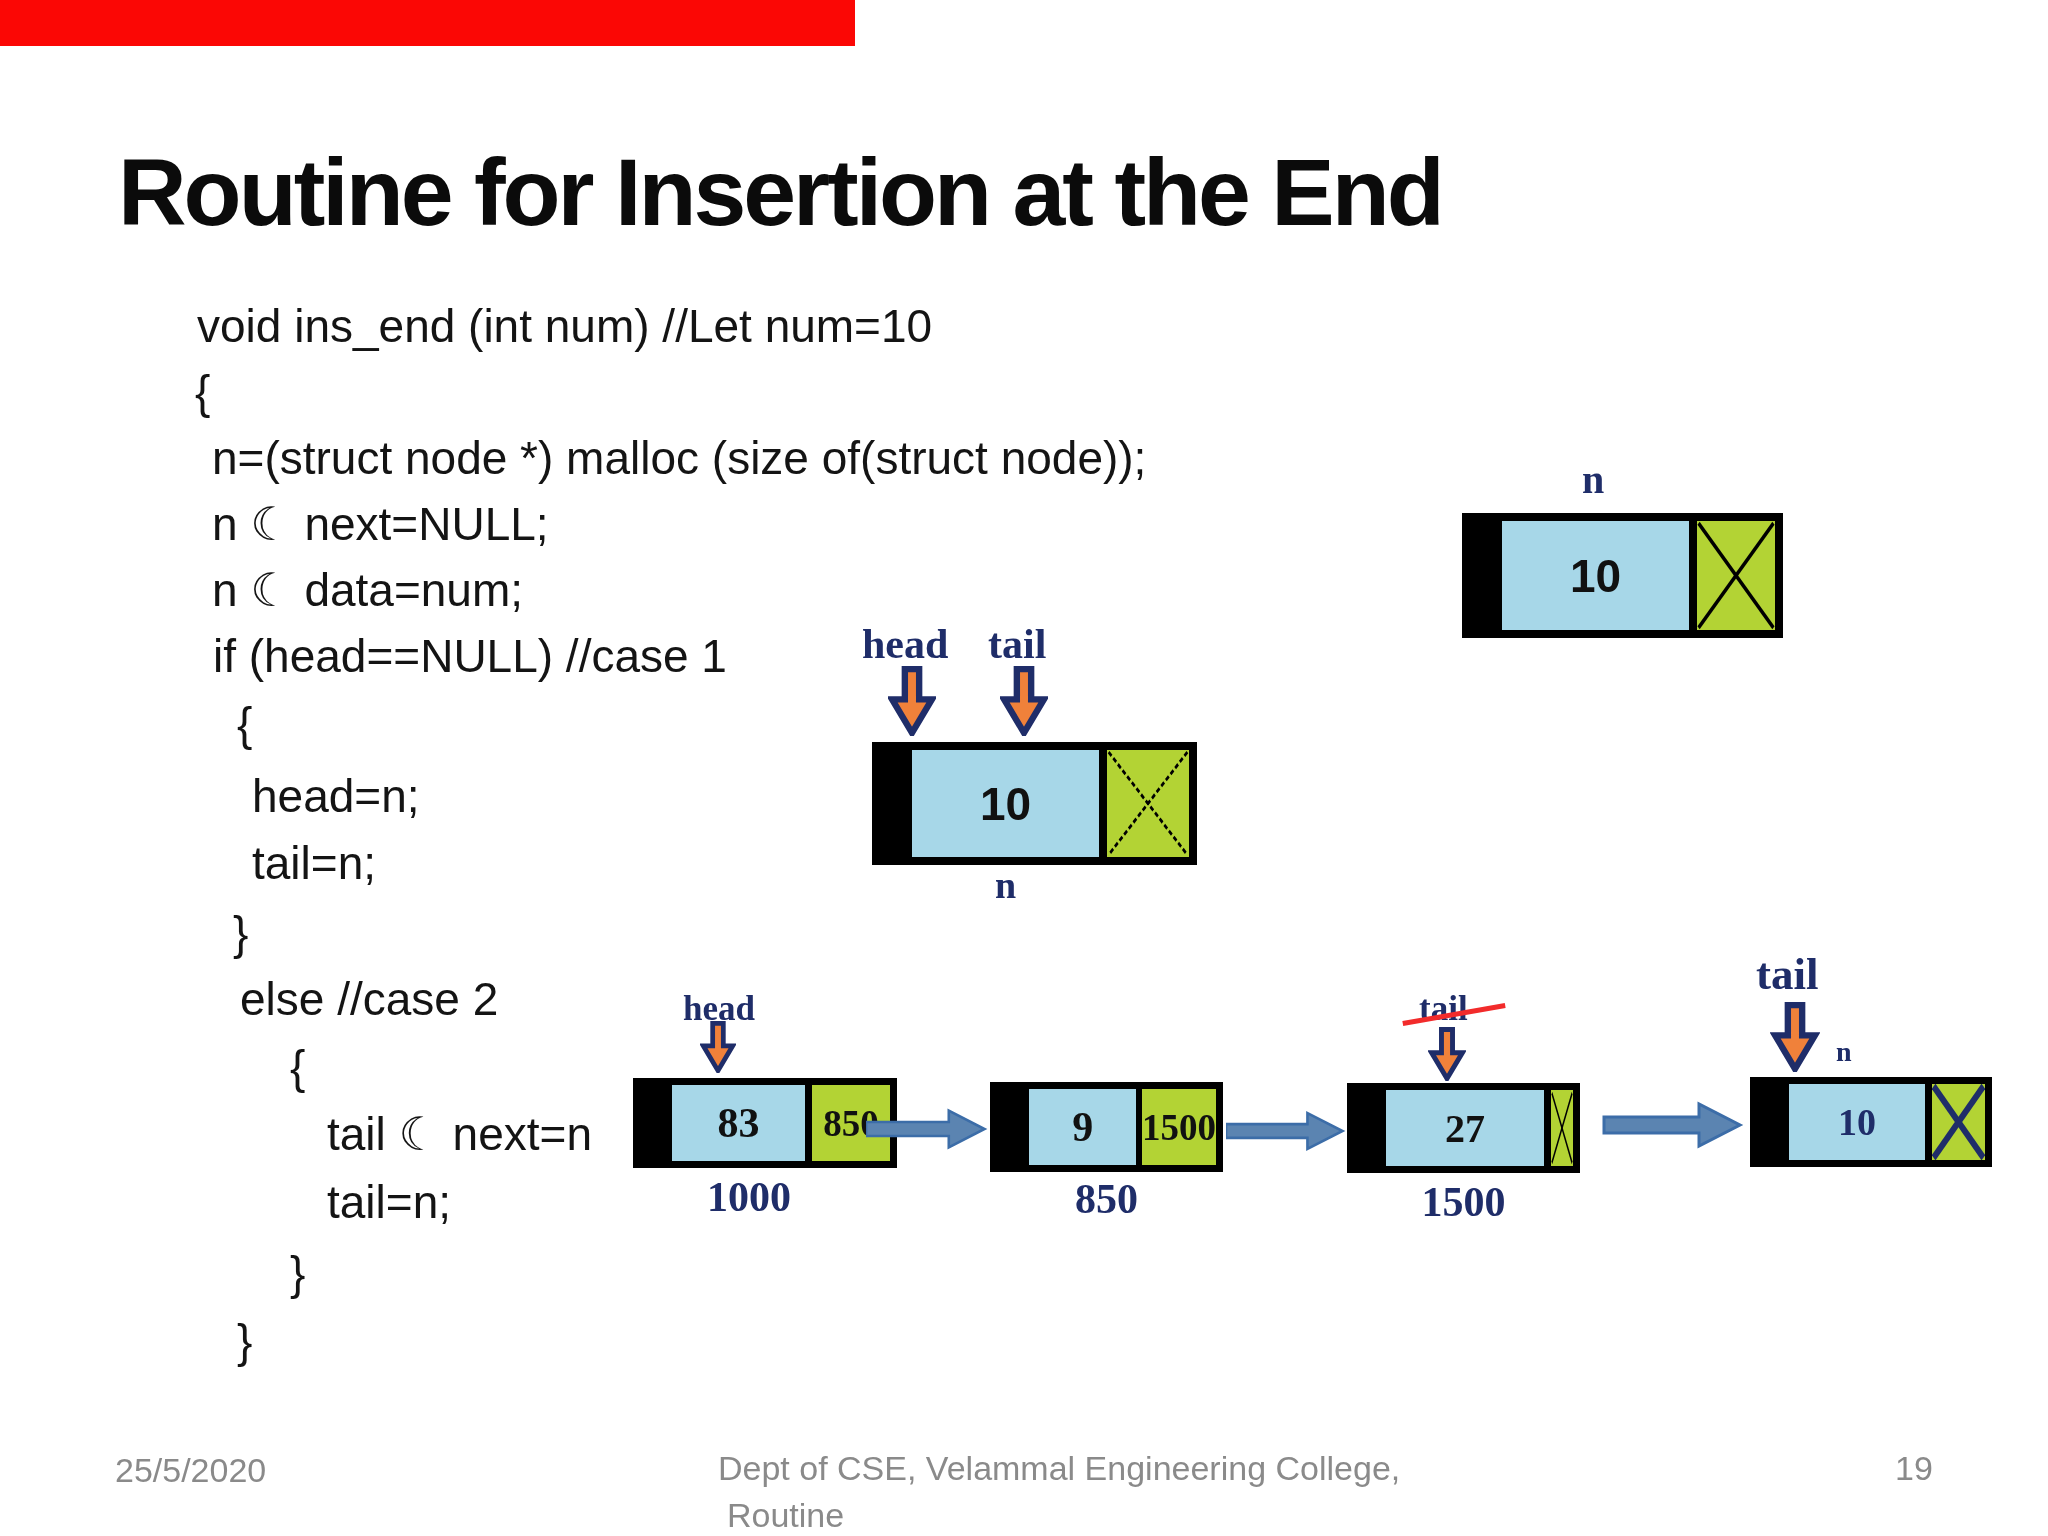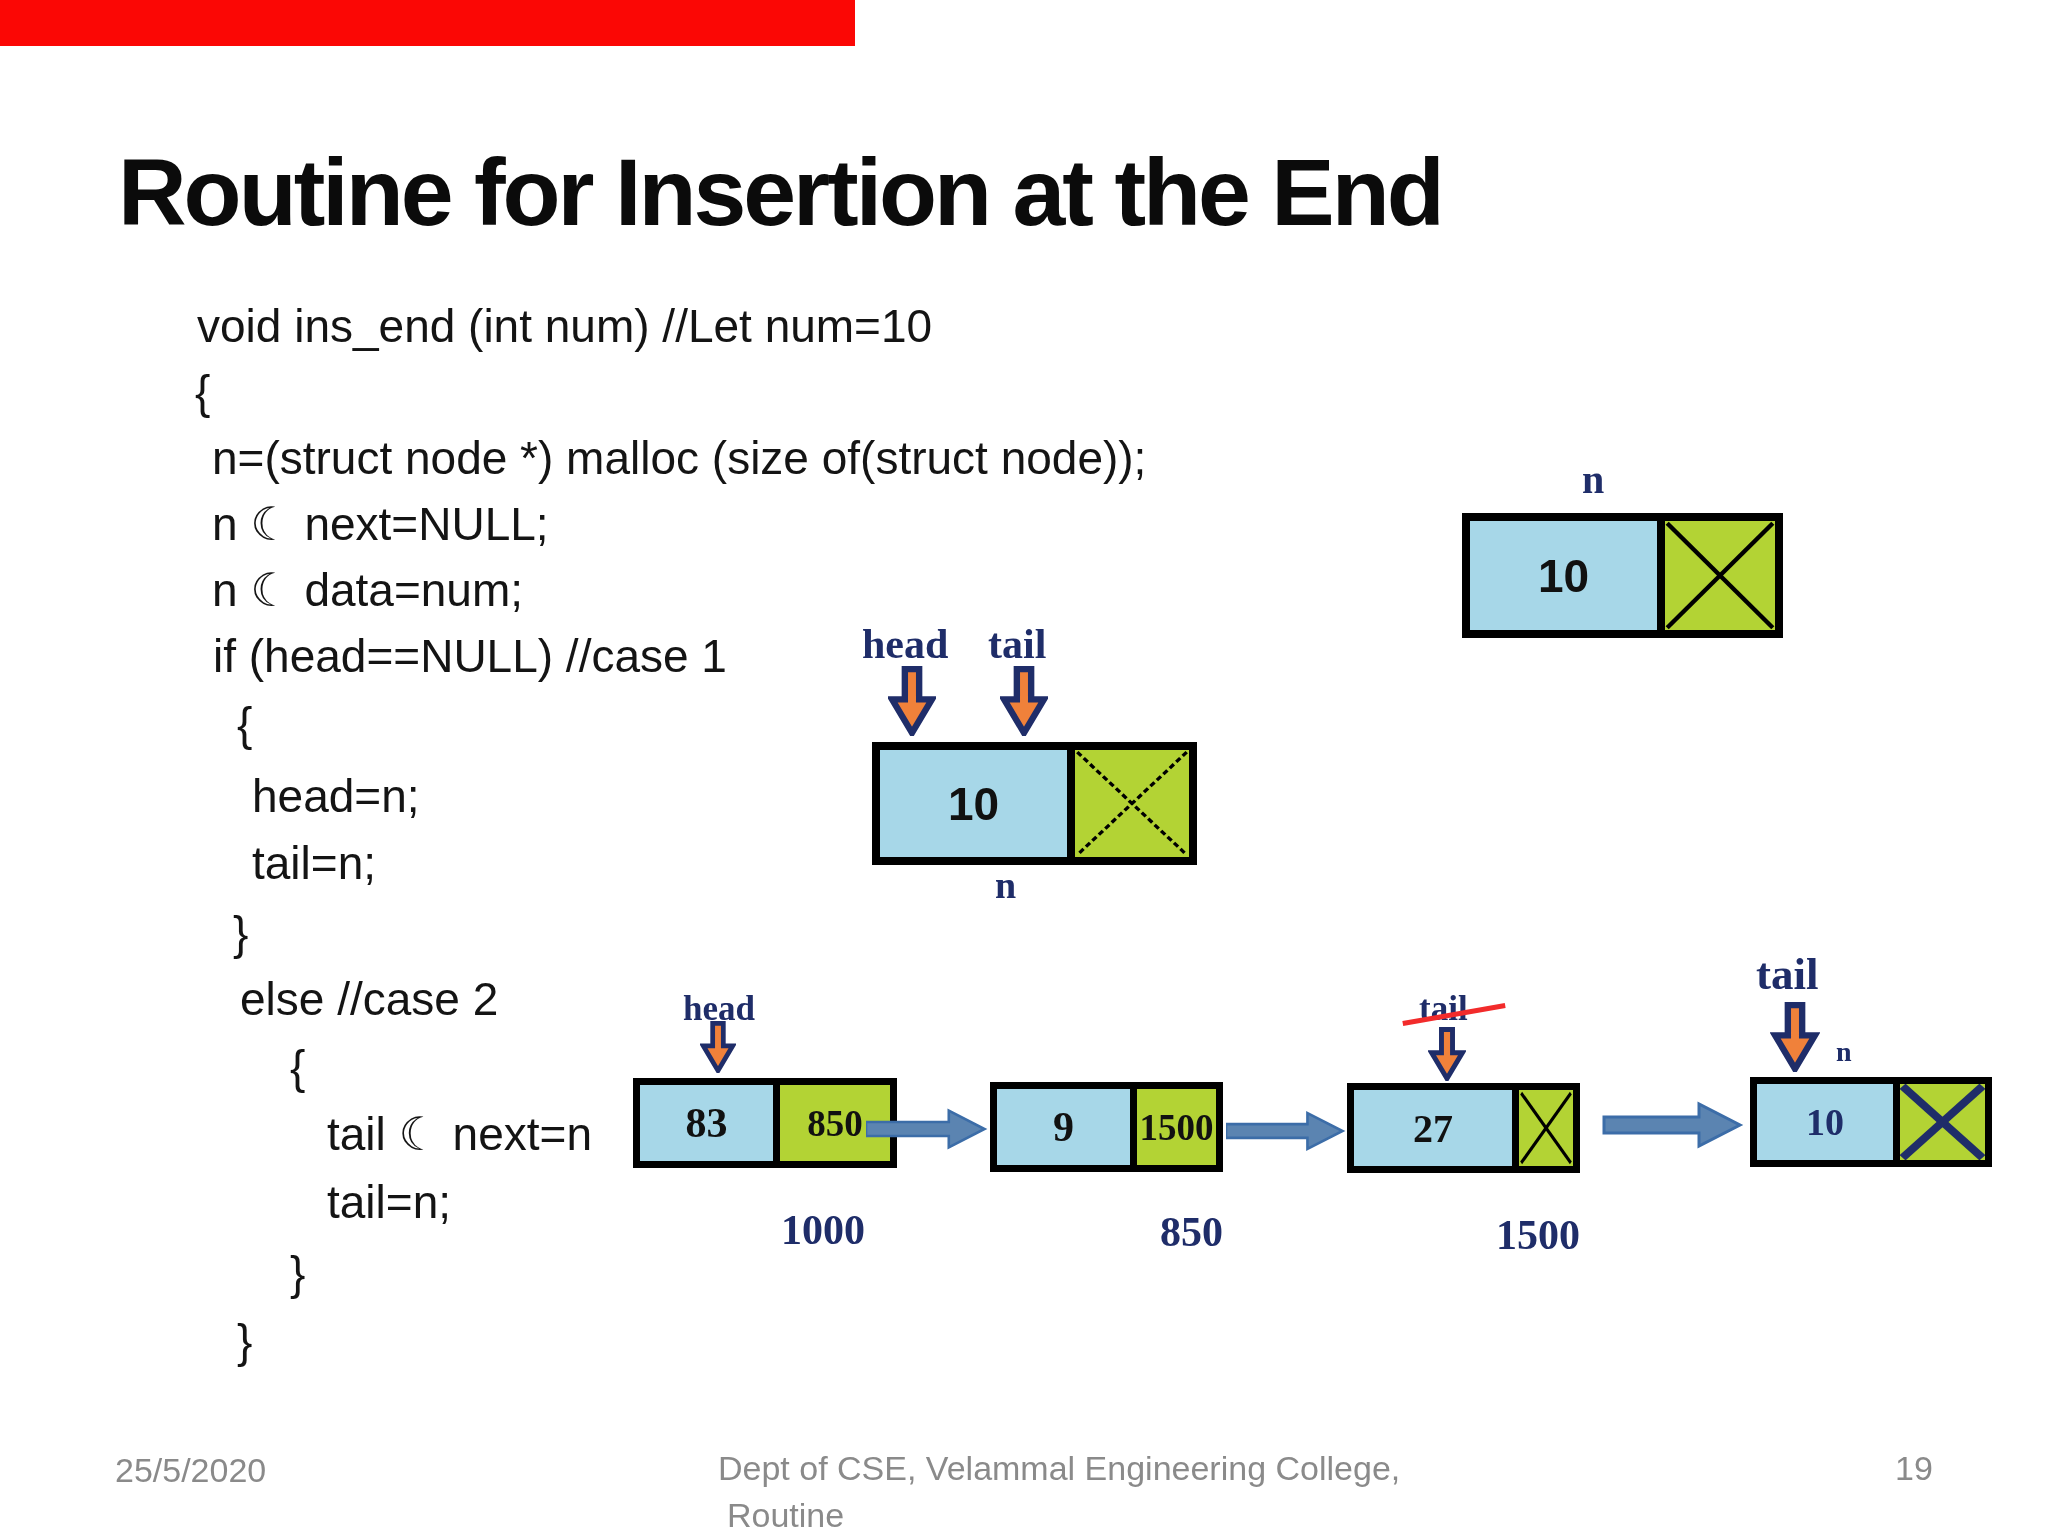--- a/index.html
+++ b/index.html
@@ -8,29 +8,29 @@
   .topbar{position:absolute;left:0;top:0;width:855px;height:46px;background:var(--accent-red,#fb0705);}
   .title{position:absolute;left:118px;top:138px;font-size:95px;font-weight:bold;color:#0b0b0b;
          letter-spacing:-3px;white-space:nowrap;}
   .codeline{position:absolute;font-size:46px;line-height:1;color:#141414;white-space:pre;
             font-family:"Liberation Sans","DejaVu Sans",sans-serif;}
   .ptr{position:absolute;font-family:"Liberation Serif","DejaVu Serif",serif;font-weight:bold;
        color:var(--pointer-navy,#1f2d69);line-height:1;white-space:nowrap;}
   .nodebox{position:absolute;border:8px solid #000;box-sizing:border-box;display:flex;background:#000;}
   .nodebox.thin{border-width:7px;}
   .cell{position:relative;display:flex;align-items:center;justify-content:center;}
-  .cell.data{background:var(--node-blue,#a7d7e8);}
+  .cell.data{background:var(--node-blue,#a7d7e8);margin-left:32px;}
   .cell.next{background:var(--node-green,#b3d334);}
   .divider{width:8px;background:#000;}
   .nodebox.thin .divider{width:7px;}
   .num-sans{font-family:"Liberation Sans","DejaVu Sans",sans-serif;font-weight:bold;color:#111;}
   .num-serif{font-family:"Liberation Serif","DejaVu Serif",serif;font-weight:bold;color:#111;}
   .num-navy{color:var(--pointer-navy,#1f2d69);}
   .addr{position:absolute;font-family:"Liberation Serif","DejaVu Serif",serif;font-weight:bold;
-        color:var(--pointer-navy,#1f2d69);text-align:right;font-size:42px;line-height:1;margin-top:33px;}
+        color:var(--pointer-navy,#1f2d69);text-align:center;font-size:42px;line-height:1;}
   .xsvg{position:absolute;left:0;top:0;width:100%;height:100%;}
   .darrow{position:absolute;}
   .rarrow{position:absolute;}
   .strike{position:absolute;height:5px;background:var(--strike-red,#f22b2b);transform:rotate(-10deg);}
   .footer{position:absolute;font-size:34px;color:#8a8a8a;line-height:1.05;white-space:nowrap;}
 </style>
 </head>
 <body>
 
 <div id="slide">

